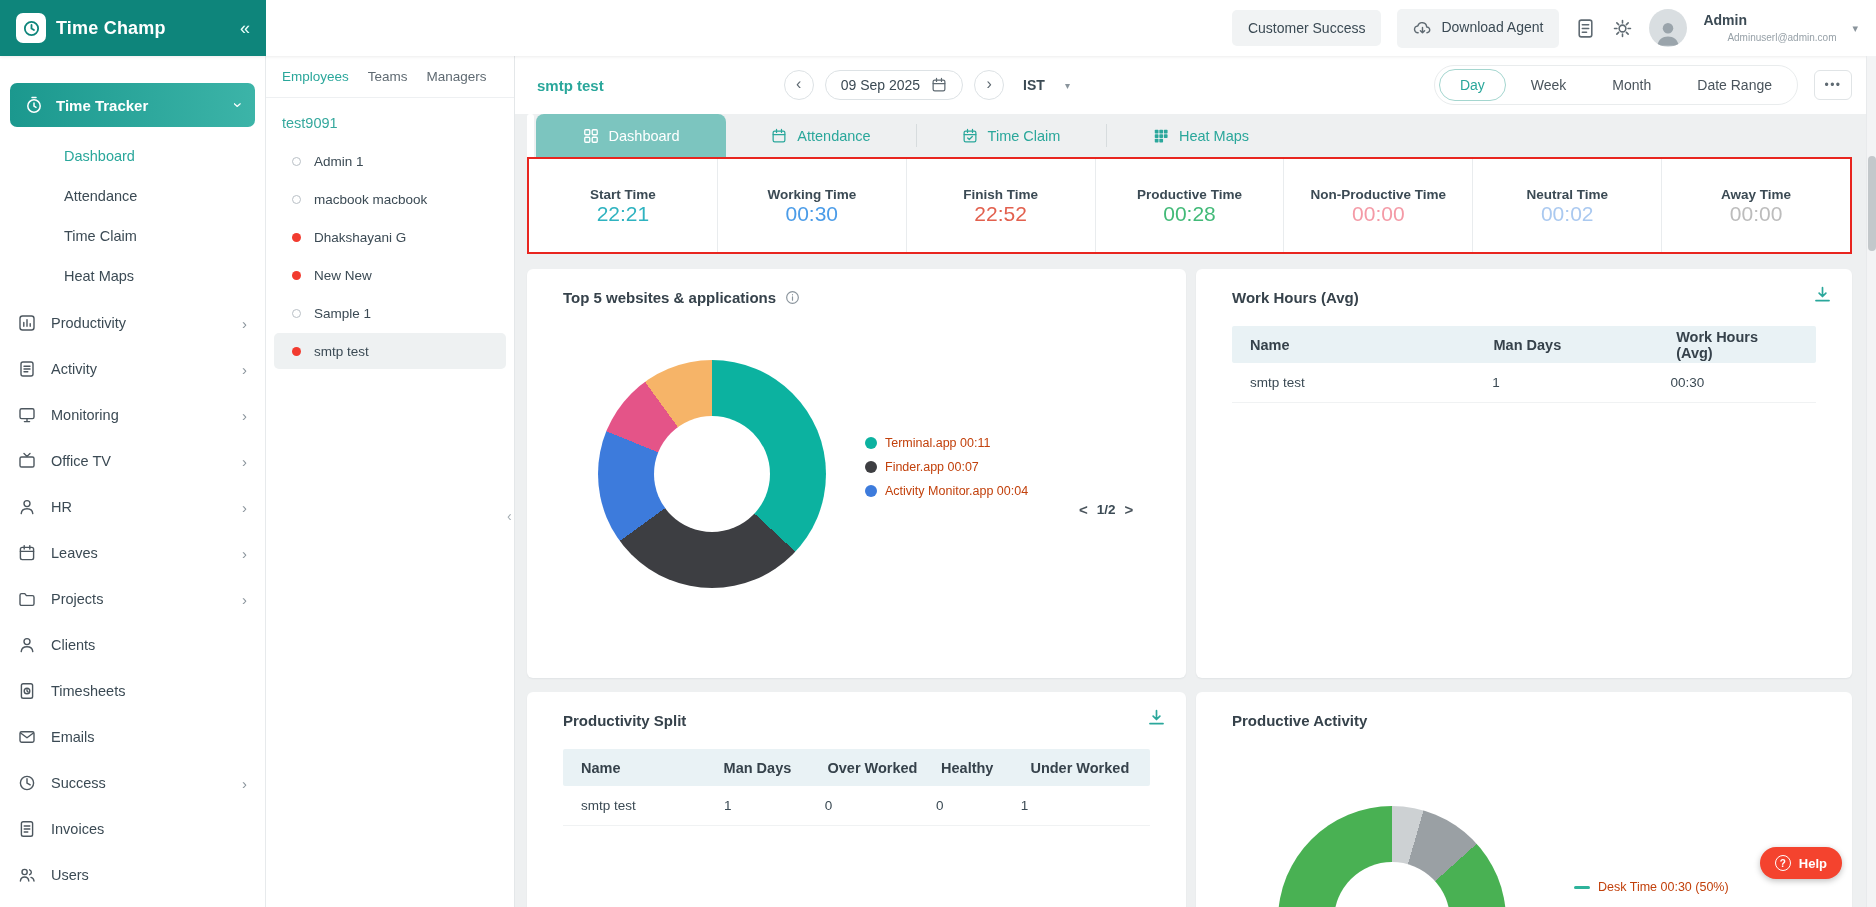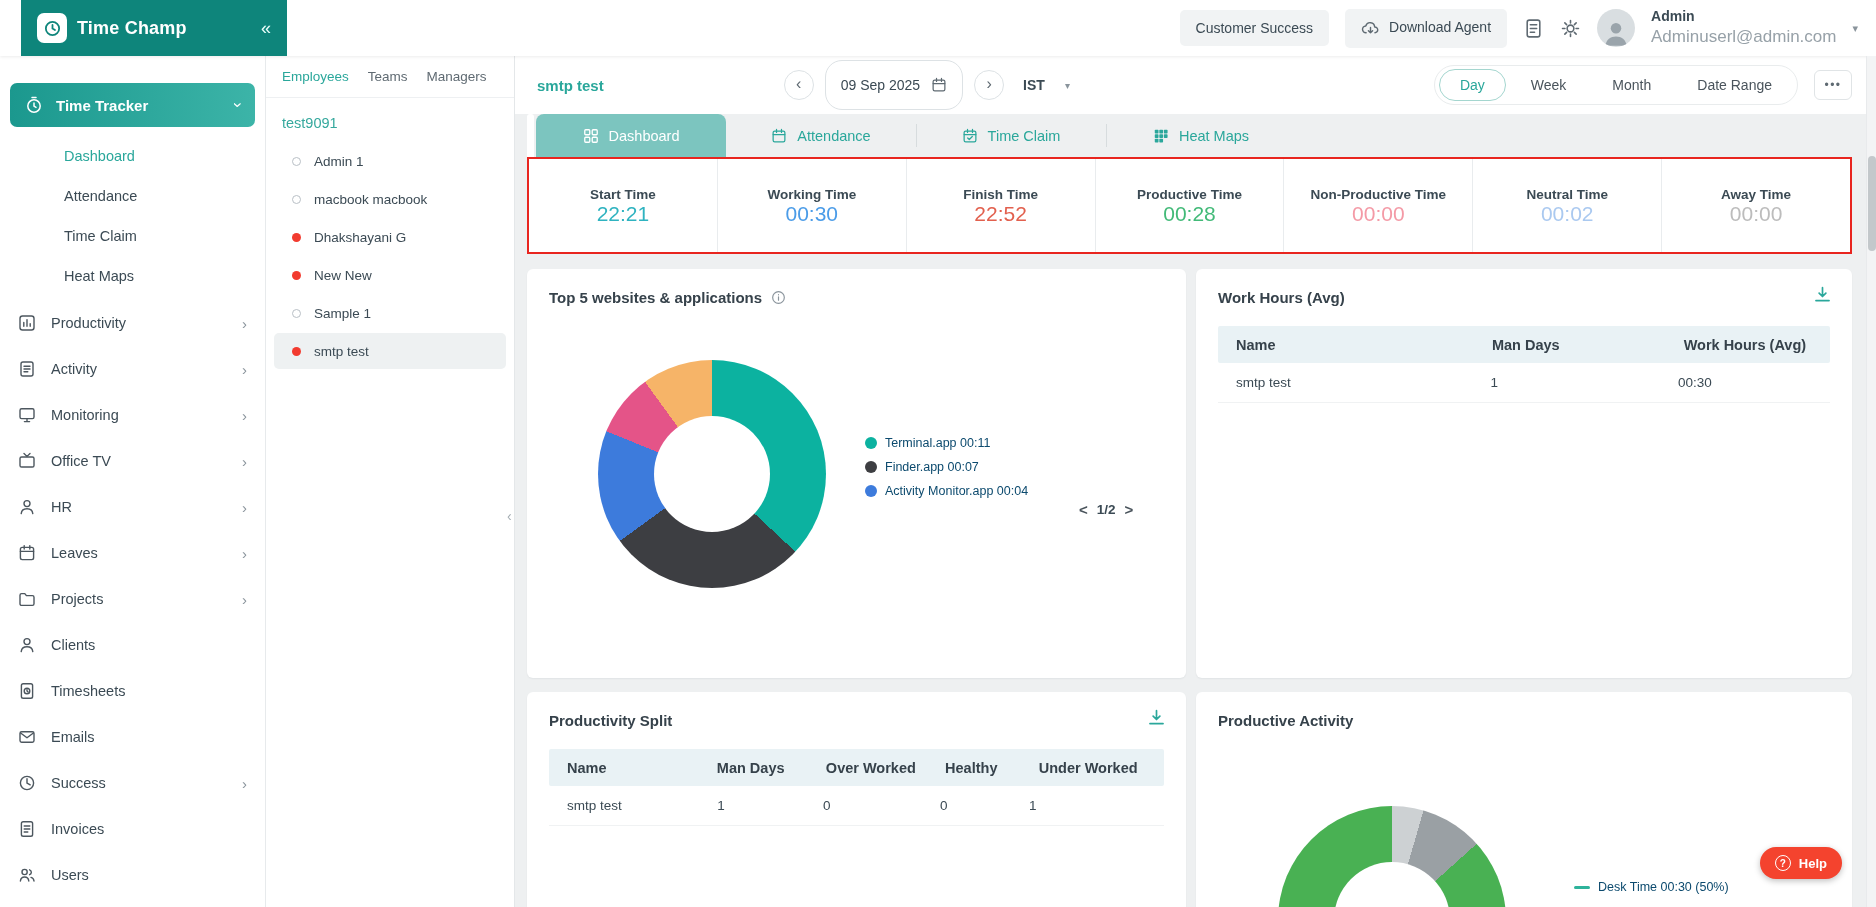--- a/index.html
+++ b/index.html
@@ -1,32 +1,32 @@
 <!DOCTYPE html>
 <html><head>
 <meta charset="utf-8">
 <style>
   * { margin:0; padding:0; box-sizing:border-box; }
   html,body { background:#dfe2e4; }
   body { font-family:"Liberation Sans","DejaVu Sans",sans-serif; }
   .page { width:1876px; height:907px; background:#eef0f1; overflow:hidden; position:relative; display:flex; flex-direction:column; }
 
   
-  .topbar { height:56px; flex:0 0 56px; background:#fff; display:flex; align-items:stretch; box-shadow:0 1px 3px rgba(0,0,0,.08); position:relative; z-index:6;padding-left:21px; }
+  .topbar { height:56px; flex:0 0 56px; background:#fff; display:flex; align-items:stretch; box-shadow:0 1px 3px rgba(0,0,0,.08); position:relative; z-index:6; }
   .brand { width:266px; flex:0 0 266px; background:#0e857b; display:flex; align-items:center; gap:10px; padding:0 14px 0 16px; }
   .brand-logo { width:30px; height:30px; background:#fff; border-radius:7px; display:flex; align-items:center; justify-content:center; flex:0 0 30px; }
   .brand-name { color:#fff; font-size:18px; font-weight:700; letter-spacing:.2px; flex:1; }
   .collapse { color:#eafffb; font-size:18px; cursor:pointer; padding:0 2px; }
   .topbar-right { flex:1; display:flex; align-items:center; justify-content:flex-end; gap:16px; padding-right:18px; }
   .top-btn { background:#f1f3f4; border:none; border-radius:5px; padding:10px 16px; font-size:14px; color:#3b4a54; display:flex; gap:9px; font-family:inherit; cursor:pointer; }
   .icon-plain { color:#5f6a72; display:flex; align-items:center; cursor:pointer; }
   .avatar { width:38px; height:38px; border-radius:50%; background:#d9dee1; overflow:hidden; display:flex; align-items:flex-end; justify-content:center; cursor:pointer; }
   .userbox { line-height:1.1; cursor:pointer; }
   .userbox .uname { font-size:14px; font-weight:700; color:#3b4a54; }
-  .userbox .uemail { font-size:17px; color:#97a1a8; margin-top:3px; }
+  .userbox .uemail { font-size:10px; color:#97a1a8; margin-top:3px;margin-left:24px; }
   .caret { color:#8a949c; font-size:11px; cursor:pointer; }
 
   
   .body { flex:1; display:flex; min-height:0; position:relative; }
 
   
   .sidebar { width:266px; flex:0 0 266px; background:#fff; border-right:1px solid #e7eaec; padding-top:27px; overflow:hidden; }
   .tracker { margin:0 10px; height:44px; border-radius:7px; background:linear-gradient(90deg,#1b988e,#3cb4a8); color:#fff; display:flex; align-items:center; gap:13px; padding:0 15px; font-size:15px; font-weight:600; cursor:pointer; }
   .tracker .chev { margin-left:auto; transform:rotate(90deg); font-size:16px; font-weight:400; }
   .subnav { padding:9px 0 4px; }
@@ -48,21 +48,21 @@
   .dot.busy { background:#f23b2f; }
   .dot.off { background:#fff; border:1.5px solid #b9c0c6; }
   .panel-handle { position:absolute; left:507px; top:452px; color:#a3acb2; font-size:14px; z-index:5; cursor:pointer; }
 
   
   .main { flex:1; min-width:0; display:flex; flex-direction:column; background:#eef0f1; overflow:hidden; }
   .controlbar { height:58px; flex:0 0 58px; background:#fff; display:flex; align-items:center; padding:0 24px 0 22px; }
   .cb-title { color:#2aa79b; font-size:15px; font-weight:700; }
   .datenav { display:flex; align-items:center; gap:11px; margin-left:180px; }
   .circ-btn { width:30px; height:30px; border-radius:50%; border:1px solid #dde2e5; background:#fff; color:#5f6a72; display:flex; align-items:center; justify-content:center; font-size:16px; cursor:pointer; padding-bottom:2px; }
-  .datebox { height:50px; border:1px solid #dde2e5; border-radius:17px; display:flex; align-items:center; gap:11px; padding:0 15px; font-size:14px; color:#3b4a54; background:#fff; cursor:pointer;justify-content:center; }
+  .datebox { height:30px; border:1px solid #dde2e5; border-radius:17px; display:flex; align-items:center; gap:11px; padding:0 15px; font-size:14px; color:#3b4a54; background:#fff; cursor:pointer;justify-content:center; }
   .tz { display:flex; align-items:center; gap:20px; font-size:14px; font-weight:600; color:#3b4a54; margin-left:8px; cursor:pointer; }
   .tz .caret { font-size:10px; }
   .cb-right { margin-left:auto; display:flex; align-items:center; gap:16px; }
   .range { display:flex; align-items:center; border:1px solid #e9eced; border-radius:20px; background:#fff; padding:3px 4px; gap:4px; }
   .range-item { padding:7px 20px; font-size:14px; color:#4a545c; cursor:pointer; border-radius:16px; border:1px solid transparent; }
   .range-item.active { color:#2aa79b; border:1px solid #a4d6cf; }
   .more-btn { width:38px; height:30px; border:1px solid #e0e4e6; background:#fff; border-radius:6px; color:#5f6a72; font-size:12px; letter-spacing:1.5px; display:flex; align-items:center; justify-content:center; cursor:pointer; }
 
   .tabsrow { height:43px; flex:0 0 43px; display:flex; align-items:stretch; padding-left:12px; }
   .tab-accent { width:7px; background:#fff; border-radius:3px 3px 0 0; margin-right:2px; }
@@ -71,29 +71,29 @@
   .ctab.active { background:#7cc5bf; color:#fff; }
 
   .statsrow { height:97px; flex:0 0 97px; margin:0 24px 0 12px; background:#fff; border:2px solid #e8251f; display:flex; }
   .stat { flex:1; border-right:1px solid #e9ecee; text-align:center; padding-top:28px; }
   .stat:last-child { border-right:none; }
   .stat-label { font-size:13.5px; font-weight:700; color:#3b4a54; }
   .stat-value { font-size:21px; font-weight:500; }
   .sv0{color:#2fb3c0}.sv1{color:#4b9ce8}.sv2{color:#e2604e}.sv3{color:#42ba78}.sv4{color:#f49aa6}.sv5{color:#aac9f0}.sv6{color:#bcbcbc}
 
   .cards { flex:1; padding:15px 24px 0 12px; display:grid; grid-template-columns:659px 1fr; grid-template-rows:409px 340px; column-gap:10px; row-gap:14px; overflow:hidden; }
-  .card { background:#fff; border-radius:6px; box-shadow:0 1px 2px rgba(25,39,52,.06); position:relative; padding:20px 22px; }
+  .card { background:#fff; border-radius:6px; box-shadow:0 1px 2px rgba(25,39,52,.06); position:relative; padding:20px 36px; }
   .card-title { font-size:15px; font-weight:700; color:#36424b; display:inline-flex; align-items:center; gap:9px; }
   .dl-icon { position:absolute; right:20px; top:16px; color:#2aa79b; cursor:pointer; }
 
   .donut1 { position:absolute; left:71px; top:91px; width:228px; height:228px; border-radius:50%;
     background:conic-gradient(from 0deg,#0cb2a0 0deg 133deg,#3d3e42 133deg 234deg,#3d7bdc 234deg 292deg,#e45488 292deg 324deg,#f6b468 324deg 360deg); }
   .donut1::after, .donut2::after { content:""; position:absolute; inset:56px; background:#fff; border-radius:50%; }
   .legend1 { position:absolute; left:338px; top:167px; display:flex; flex-direction:column; gap:10px; }
-  .l-item { display:flex; align-items:center; gap:8px; font-size:12.5px; color:#0c4a6e; }
+  .l-item { display:flex; align-items:center; gap:8px; font-size:12.5px; color:#c2410c; }
   .l-dot { width:12px; height:12px; border-radius:50%; flex:0 0 12px; }
   .ld0{background:#0cb2a0}.ld1{background:#3d3e42}.ld2{background:#3d7bdc}
   .pager { position:absolute; left:552px; top:232px; display:flex; gap:9px; align-items:center; font-size:13.5px; font-weight:600; color:#3b4a54; }
   .pager .pg-arrow { cursor:pointer; font-size:15px; color:#4a545c; }
 
   .tbl { margin-top:19px; }
   .tbl-head { display:grid; background:#e9f2f5; height:37px; align-items:center; padding:0 18px; font-size:14.5px; font-weight:700; color:#36424b; border-radius:2px;gap:12px; }
   .tbl-row { display:grid; height:40px; align-items:center; padding:0 18px; font-size:13.5px; color:#3b4a54; border-bottom:1px solid #f0f2f3; }
   .cols3 { grid-template-columns:1.9fr 1.4fr 1fr; }
   .cols5 { grid-template-columns:1.35fr .95fr 1.05fr .8fr 1.05fr; }

